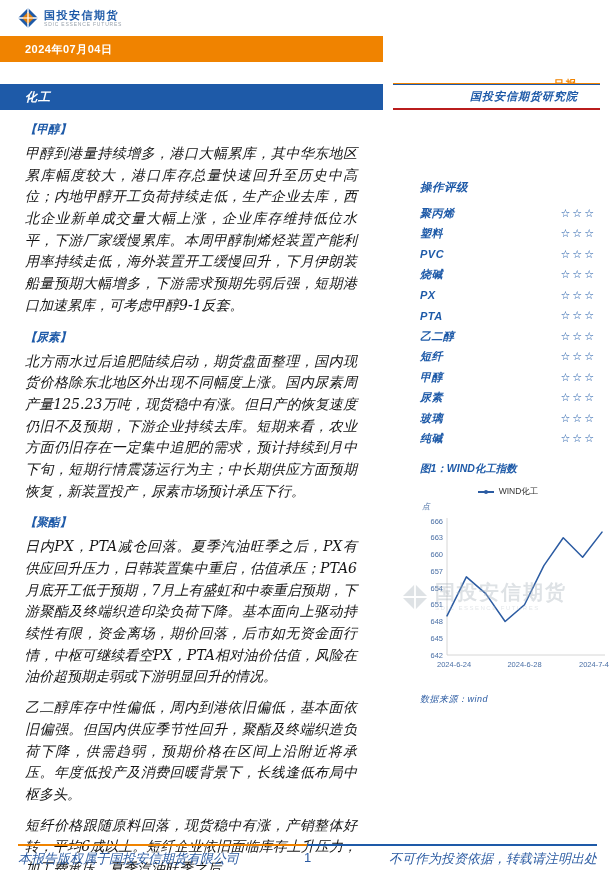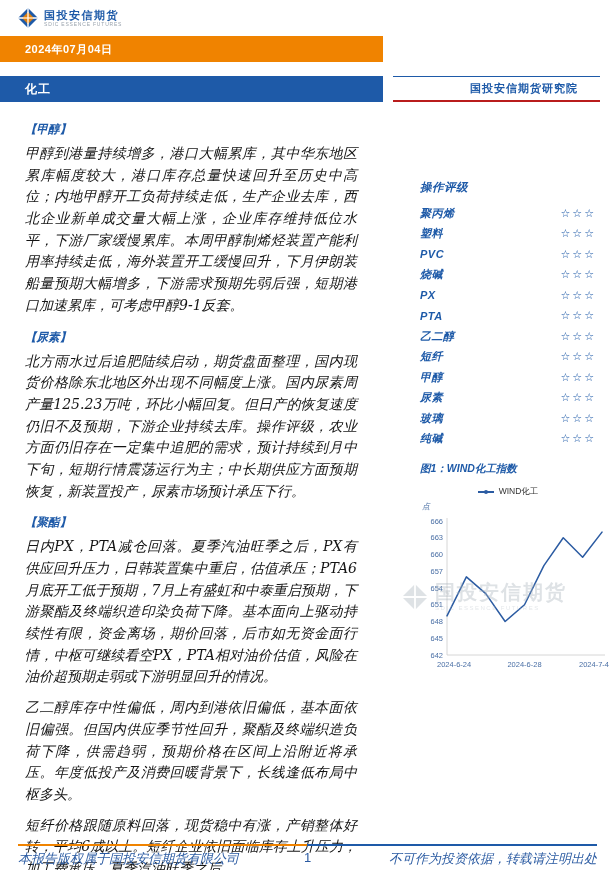--- a/index.html
+++ b/index.html
@@ -16,21 +16,21 @@
 
   
   .hrow{position:absolute;left:0;width:615px;height:26px;display:flex;align-items:stretch;}
   .hrow .hleft{width:383px;display:flex;align-items:center;padding-left:25px;box-sizing:border-box;
     color:#ffffff;font-weight:bold;}
   .hrow .hright{flex:1;margin-left:10px;margin-right:15px;display:flex;align-items:center;
     justify-content:flex-end;padding-right:22px;background:#ffffff;font-weight:bold;box-sizing:border-box;}
   .hrow-orange{top:36px;}
   .hrow-orange .hleft{background:#F08300;font-size:11px;letter-spacing:0.5px;}
   .hrow-orange .hright{color:#F08300;font-size:10px;border-top:1px solid #F08300;border-bottom:1px solid #0f172a;letter-spacing:2px;margin-top:47px;}
-  .hrow-blue{top:76px;}
+  .hrow-blue{top:84px;font-style:italic;}
   .hrow-blue .hleft{background:#1E5AA8;font-size:12px;letter-spacing:1px;}
   .hrow-blue .hright{color:#1E5AA8;font-size:11px;border-top:1px solid #1E5AA8;border-bottom:2px solid #b91c1c;letter-spacing:1px;}
 
   
   .main{position:absolute;top:122px;left:25px;width:332px;}
   .section{margin-bottom:13px;}
   .section-title{color:#1E5AA8;font-weight:bold;font-size:11.5px;font-style:italic;margin-bottom:6px;}
   .para{font-family:"DejaVu Serif", serif;font-style:italic;font-size:14px;line-height:1.55;
     color:#141414;text-align:justify;margin:0 0 9px 0;}
 
@@ -95,21 +95,21 @@
     <div class="hright">国投安信期货研究院</div>
   </div>
 
   <div class="main">
     <div class="section">
       <div class="section-title">【甲醇】</div>
       <p class="para">甲醇到港量持续增多，港口大幅累库，其中华东地区累库幅度较大，港口库存总量快速回升至历史中高位；内地甲醇开工负荷持续走低，生产企业去库，西北企业新单成交量大幅上涨，企业库存维持低位水平，下游厂家缓慢累库。本周甲醇制烯烃装置产能利用率持续走低，海外装置开工缓慢回升，下月伊朗装船量预期大幅增多，下游需求预期先弱后强，短期港口加速累库，可考虑甲醇9-1反套。</p>
     </div>
     <div class="section">
       <div class="section-title">【尿素】</div>
-      <p class="para">北方雨水过后追肥陆续启动，期货盘面整理，国内现货价格除东北地区外出现不同幅度上涨。国内尿素周产量125.23万吨，环比小幅回复。但日产的恢复速度仍旧不及预期，下游企业持续去库。操作评级，农业方面仍旧存在一定集中追肥的需求，预计持续到月中下旬，短期行情震荡运行为主；中长期供应方面预期恢复，新装置投产，尿素市场预计承压下行。</p>
+      <p class="para">北方雨水过后追肥陆续启动，期货盘面整理，国内现货价格除东北地区外出现不同幅度上涨。国内尿素周产量125.23万吨，现货稳中有涨。但日产的恢复速度仍旧不及预期，下游企业持续去库。短期来看，农业方面仍旧存在一定集中追肥的需求，预计持续到月中下旬，短期行情震荡运行为主；中长期供应方面预期恢复，新装置投产，尿素市场预计承压下行。</p>
     </div>
     <div class="section">
       <div class="section-title">【聚酯】</div>
       <p class="para">日内PX，PTA减仓回落。夏季汽油旺季之后，PX有供应回升压力，日韩装置集中重启，估值承压；PTA6月底开工低于预期，7月上有盛虹和中泰重启预期，下游聚酯及终端织造印染负荷下降。基本面向上驱动持续性有限，资金离场，期价回落，后市如无资金面行情，中枢可继续看空PX，PTA相对油价估值，风险在油价超预期走弱或下游明显回升的情况。</p>
       <p class="para">乙二醇库存中性偏低，周内到港依旧偏低，基本面依旧偏强。但国内供应季节性回升，聚酯及终端织造负荷下降，供需趋弱，预期价格在区间上沿附近将承压。年度低投产及消费回暖背景下，长线逢低布局中枢多头。</p>
       <p class="para">短纤价格跟随原料回落，现货稳中有涨，产销整体好转，平均6成以上。短纤企业依旧面临库存上升压力，加工费承压，夏季汽油旺季之后。</p>
     </div>
   </div>
 
   <div class="sidebar">
@@ -186,20 +186,21 @@
           <text x="23" y="10.5" text-anchor="end" class="tick">666</text>
           <line x1="27" y1="5" x2="27" y2="142" stroke="#cccccc" stroke-width="0.8"></line>
           <line x1="27" y1="142" x2="185" y2="142" stroke="#cccccc" stroke-width="0.8"></line>
           <text x="17" y="154" text-anchor="start" class="tick">2024-6-24</text>
           <text x="104.5" y="154" text-anchor="middle" class="tick">2024-6-28</text>
           <text x="189" y="154" text-anchor="end" class="tick">2024-7-4</text>
           <polyline points="27,102.91666666666667 46.375,63.833333333333336 65.75,80.58333333333333 85.125,108.5 104.5,91.75 123.875,52.666666666666664 143.25,24.75 162.625,44.291666666666664 182,19.166666666666664" fill="none" stroke="#2B5BA2" stroke-width="1.5" stroke-linejoin="round" stroke-linecap="round"></polyline>
         </svg>
     </div>
 
+    <div class="source">数据来源：wind</div>
   </div>
 
   <div class="watermark">
     <svg width="26" height="26" viewBox="0 0 20 20">
       <polygon points="10,0 20,10 10,20 0,10" fill="#aab4bd"></polygon>
       <path d="M10 0 L10 20 M0 10 L20 10" stroke="#ffffff" stroke-width="1.4"></path>
     </svg>
     <div>
       <div class="wm-text">国投安信期货</div>
       <div class="wm-sub">SDIC ESSENCE FUTURES</div>

